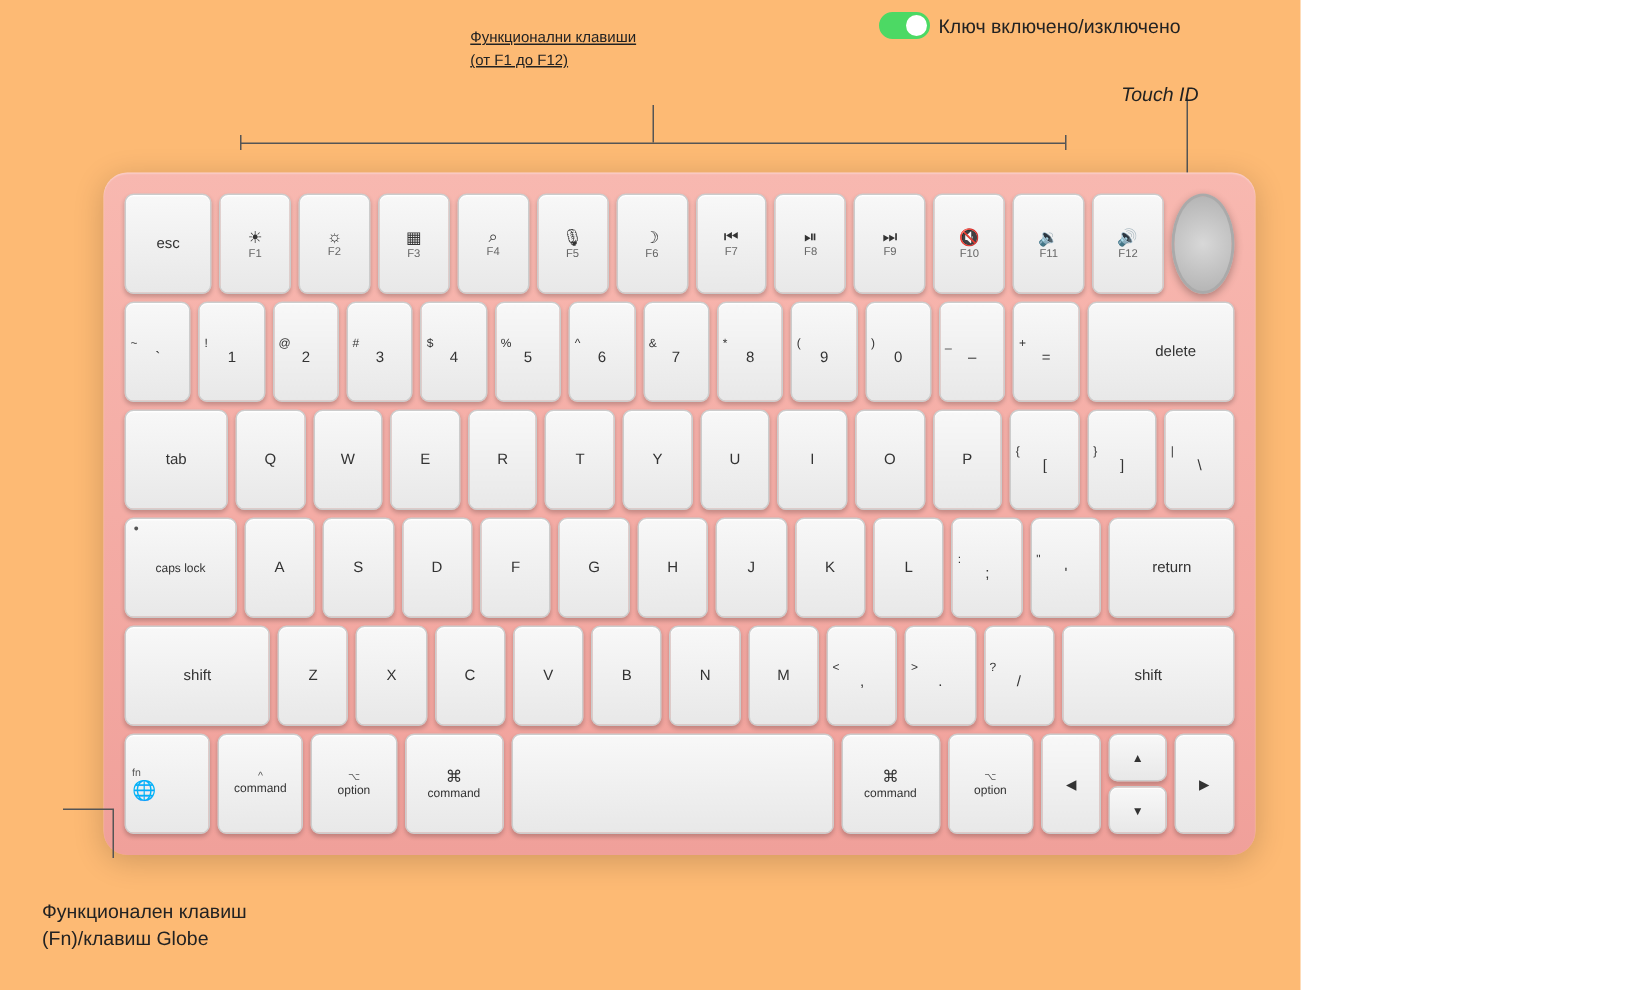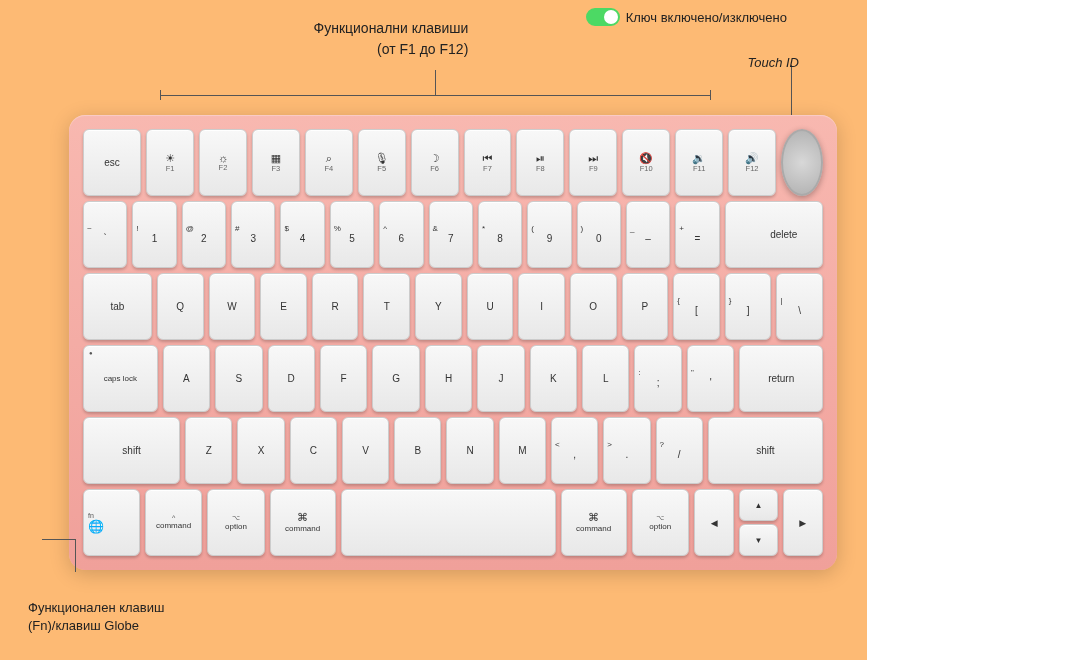--- a/index.html
+++ b/index.html
@@ -246,21 +246,21 @@
   <div class="label-toggle">
     <div class="toggle-icon"></div>
     <span>Ключ включено/изключено</span>
   </div>
 
   <div class="fn-row-indicator callout-line"></div>
   <div class="fn-row-left-tick callout-line"></div>
   <div class="fn-row-right-tick callout-line"></div>
   <div class="fn-row-center-line callout-line"></div>
 
-  <div class="label-top" style="position:absolute;top:18px;left:50%;transform:translateX(-120px);text-align:right;font-size:14px;color:#222;line-height:1.5;">
+  <div class="label-top" style="position:absolute;top:18px;left:50%;transform:translateX(-120px);text-align:left;font-size:10px;color:#222;line-height:1.5;text-decoration:underline;">
     <span>Функционални клавиши<br>(от F1 до F12)</span>
   </div>
 
   <div class="touch-id-line callout-line"></div>
 
   <div class="label-touch-id">Touch ID</div>
 
   <div class="keyboard-wrapper">
     <div class="keyboard">
 

